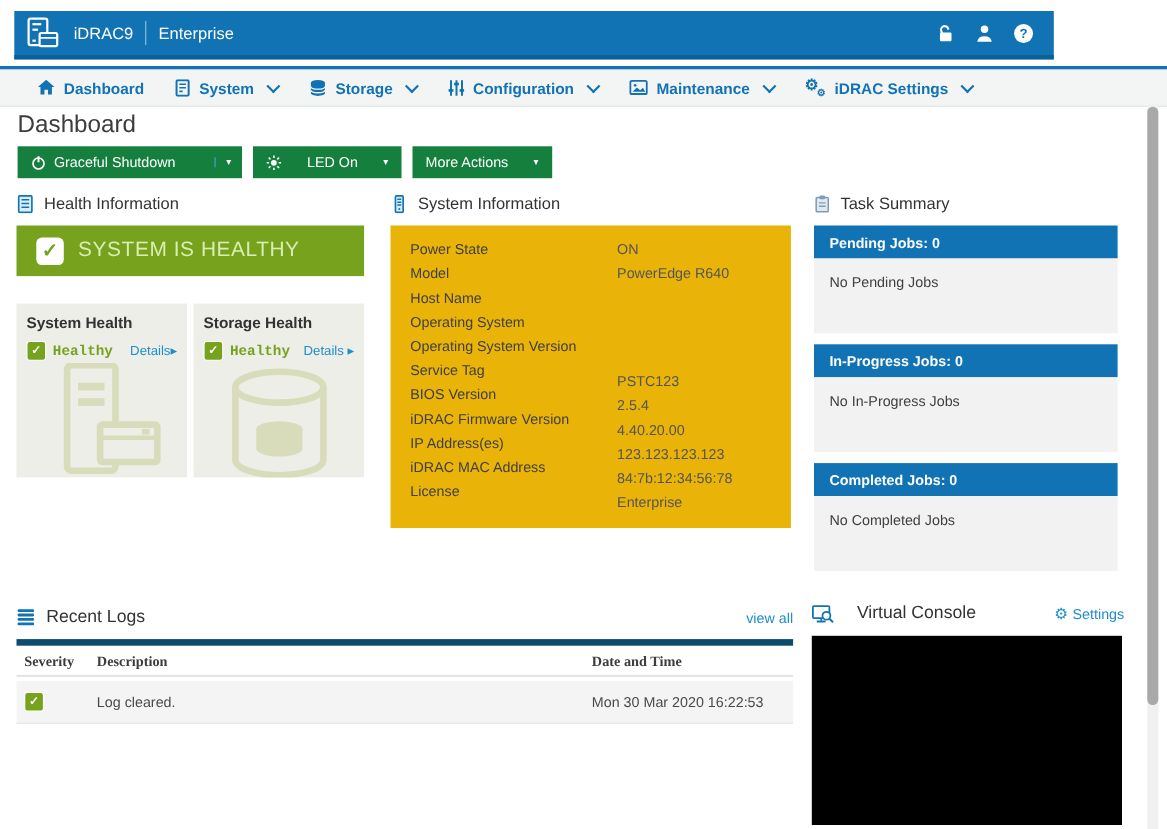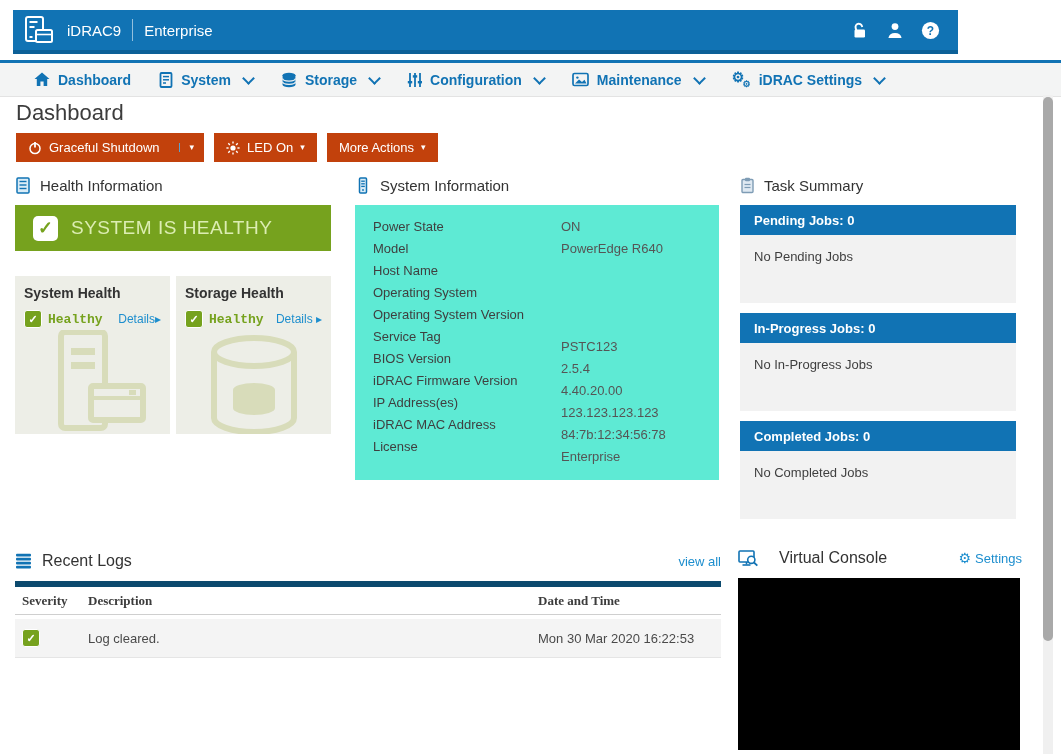--- a/index.html
+++ b/index.html
@@ -23,21 +23,21 @@
   .nav-item{display:flex;align-items:center;gap:8px;color:#1173b4;font-size:14px;font-weight:bold;cursor:pointer;white-space:nowrap;}
   .chev{width:7px;height:7px;border-right:2px solid #1173b4;border-bottom:2px solid #1173b4;
     transform:rotate(45deg);margin:-3px 0 0 5px;}
   .gears{position:relative;width:19px;height:17px;display:inline-block;color:#1173b4;}
   .g1{font-size:14px;position:absolute;left:0;top:-1px;line-height:1;}
   .g2{font-size:9px;position:absolute;right:0;bottom:-1px;line-height:1;}
 
   
   .page-title{position:absolute;left:16px;top:100px;font-size:22px;color:#3c3c3c;}
   .actions{position:absolute;left:16px;top:133px;display:flex;gap:10px;height:29px;}
-  .btn{background:#c2410c;color:#fff;font-size:13px;display:flex;align-items:center;padding:0 12px;gap:7px;cursor:pointer;}
+  .btn{background:#15803d;color:#fff;font-size:13px;display:flex;align-items:center;padding:0 12px;gap:23px;cursor:pointer;}
   .btn .caret{font-size:9px;line-height:1;}
   .split{display:flex;padding:0;}
   .split .main{display:flex;align-items:center;gap:7px;padding:0 12px;}
   .split .arrow{display:flex;align-items:center;padding:0 10px;border-left:1px solid #5aa0cd;}
 
   
   .sec-head{display:flex;align-items:center;gap:9px;font-size:15px;color:#333;height:22px;margin-bottom:9px;}
 
   
   .health{position:absolute;left:15px;top:174px;width:316px;}
@@ -50,21 +50,21 @@
   .card-title{font-size:14px;font-weight:bold;color:#333;}
   .card-status{display:flex;align-items:center;margin-top:9px;font-size:13px;}
   .mini-check{width:16px;height:16px;background:#76a21e;border:1px solid #fff;border-radius:3px;color:#fff;
     font-size:11px;font-weight:bold;display:flex;align-items:center;justify-content:center;line-height:1;flex:0 0 auto;}
   .status-text{color:#76a21e;font-weight:bold;margin-left:6px;font-size:13px;font-family:Liberation Mono, monospace;}
   .details-link{margin-left:auto;color:#1d8ece;font-size:12px;cursor:pointer;white-space:nowrap;}
   .watermark{position:absolute;bottom:-6px;left:50%;transform:translateX(-50%);}
 
   
   .sysinfo{position:absolute;left:355px;top:174px;width:364px;}
-  .panel{background:#5eead4;padding:11px 10px 12px 18px;box-sizing:border-box;}
+  .panel{background:#eab308;padding:11px 10px 12px 18px;box-sizing:border-box;}
   .si-cols{display:flex;}
   .si-labels{width:188px;flex:0 0 auto;}
   .si-label{height:22px;line-height:22px;font-size:13px;color:#3f3f3f;white-space:nowrap;}
   .si-values{flex:1;}
   .si-value{height:22px;line-height:22px;font-size:13px;color:#555;white-space:nowrap;}
   .si-spacer{height:10px;}
 
   
   .tasks{position:absolute;left:740px;top:174px;width:276px;}
   .task-group{margin-bottom:10px;}

